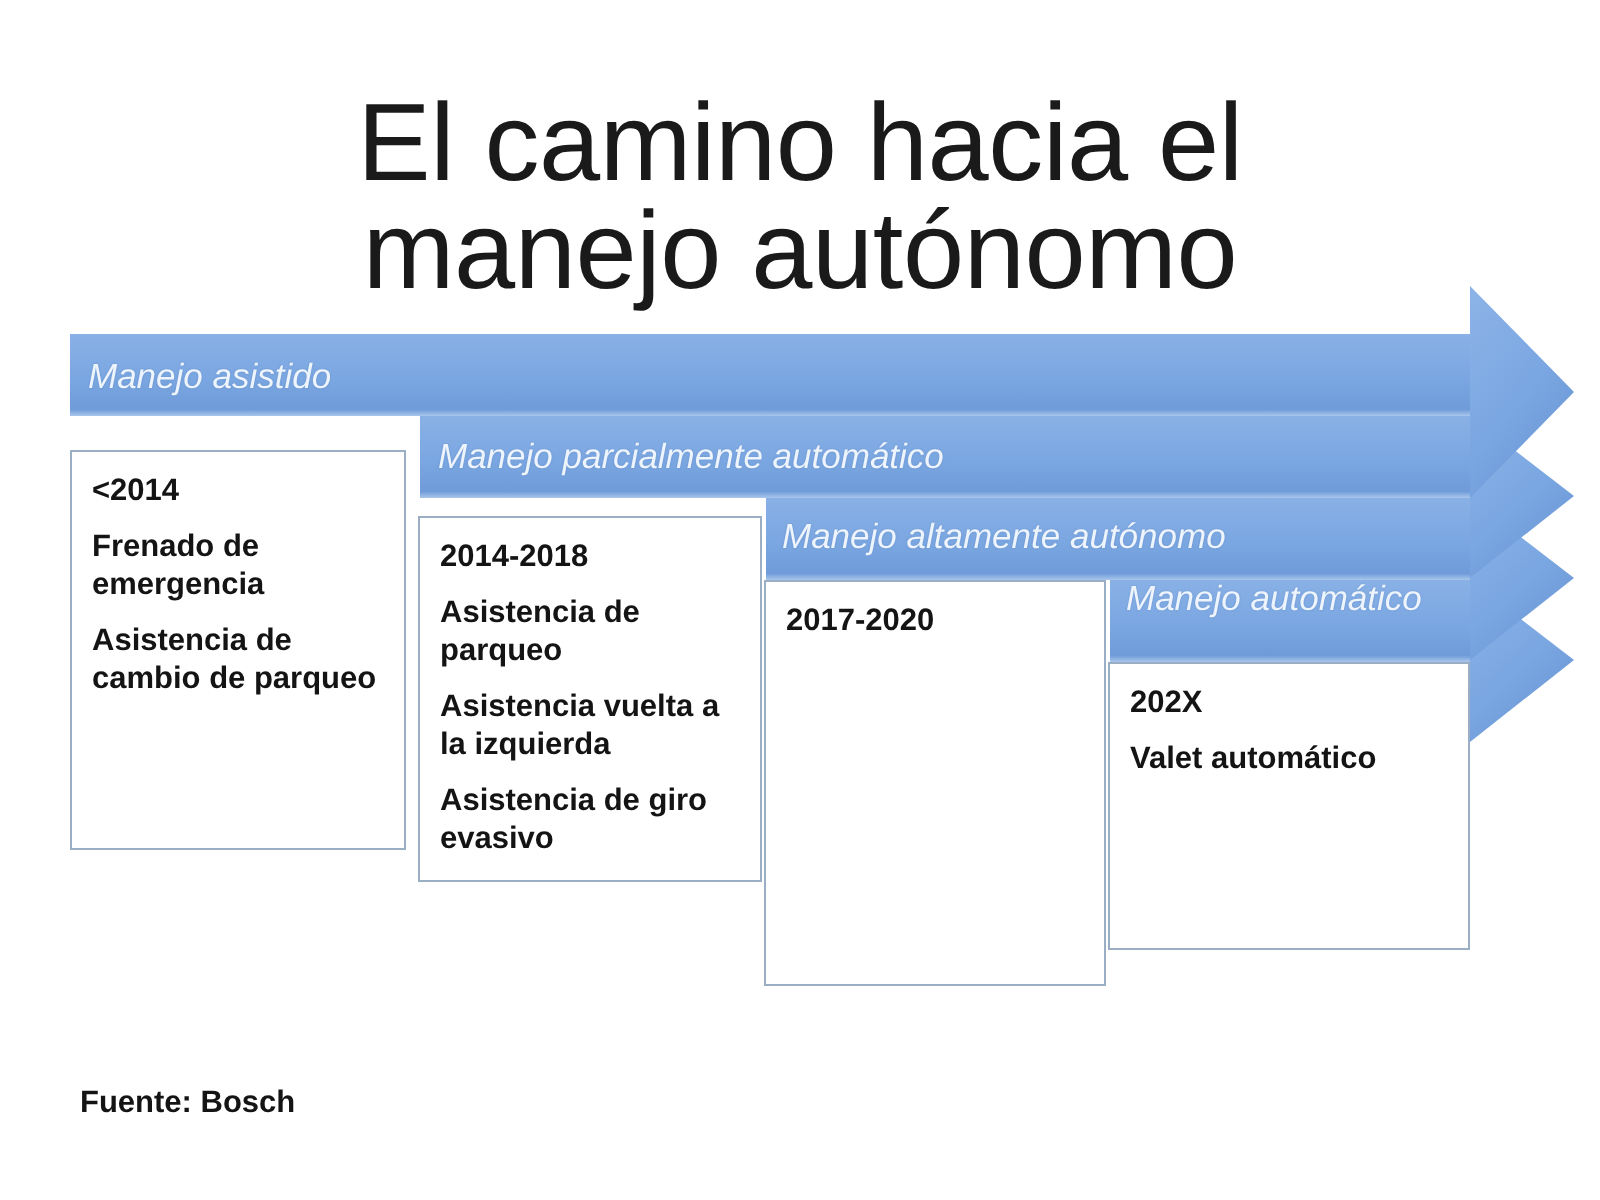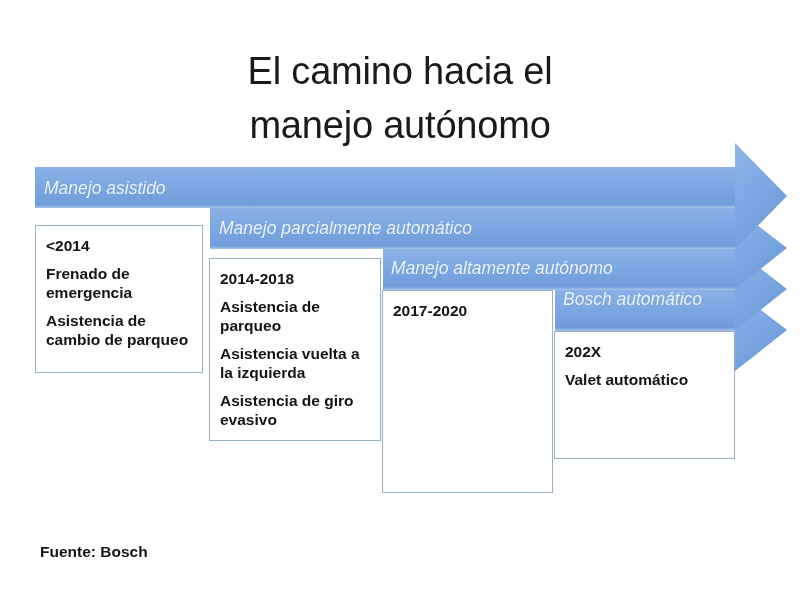--- a/index.html
+++ b/index.html
@@ -20,21 +20,21 @@
     background: #ffffff;
   }
 
   
   .slide-title {
     position: absolute;
     left: 60px;
     top: 44px;
     width: 680px;
     text-align: center;
-    font-size: 38px;
+    font-size: 55px;
     line-height: 54px;
     color: #1a1a1a;
     font-weight: 400;
     letter-spacing: -0.2px;
     white-space: pre-line;
   }
 
   
   .arrows-layer {
     position: absolute;
@@ -141,39 +141,39 @@
       </g>
     </svg>
   </div>
 
   <div class="arrow-label" style="left:44px; top:177px;">Manejo asistido</div>
 
   <div class="arrow-label" style="left:219px; top:217px;">Manejo parcialmente automático</div>
 
   <div class="arrow-label" style="left:391px; top:257px;">Manejo altamente autónomo</div>
 
-  <div class="arrow-label" style="left:563px; top:288px;">Bosch automático</div>
+  <div class="arrow-label" style="left:563px; top:288px;">Manejo automático</div>
 
-  <div class="content-box" style="left:35px; top:225px; width:168px; height:148px;">
+  <div class="content-box" style="left:35px; top:225px; width:168px; height:200px;">
     <div class="box-year">&lt;2014</div>
     <div class="box-item">Frenado de emergencia</div>
     <div class="box-item">Asistencia de cambio de parqueo</div>
   </div>
 
   <div class="content-box" style="left:209px; top:258px; width:172px; height:183px;">
     <div class="box-year">2014-2018</div>
     <div class="box-item">Asistencia de parqueo</div>
     <div class="box-item">Asistencia vuelta a la izquierda</div>
     <div class="box-item">Asistencia de giro evasivo</div>
   </div>
 
   <div class="content-box" style="left:382px; top:290px; width:171px; height:203px;">
     <div class="box-year">2017-2020</div>
   </div>
 
-  <div class="content-box" style="left:554px; top:331px; width:181px; height:128px;">
+  <div class="content-box" style="left:554px; top:331px; width:181px; height:144px;">
     <div class="box-year">202X</div>
     <div class="box-item">Valet automático</div>
   </div>
 
   <div class="source-note">Fuente: Bosch</div>
 
 </div>
 
 </body></html>

